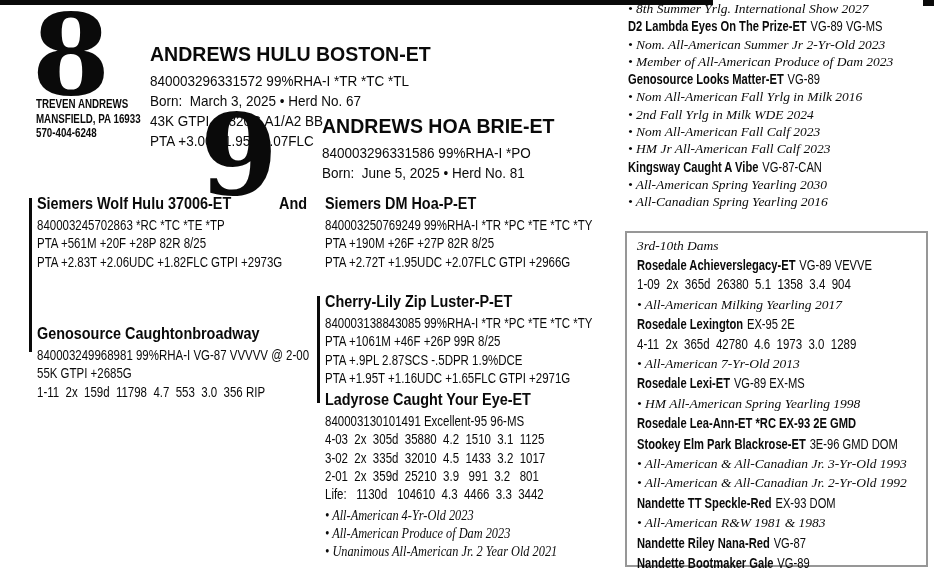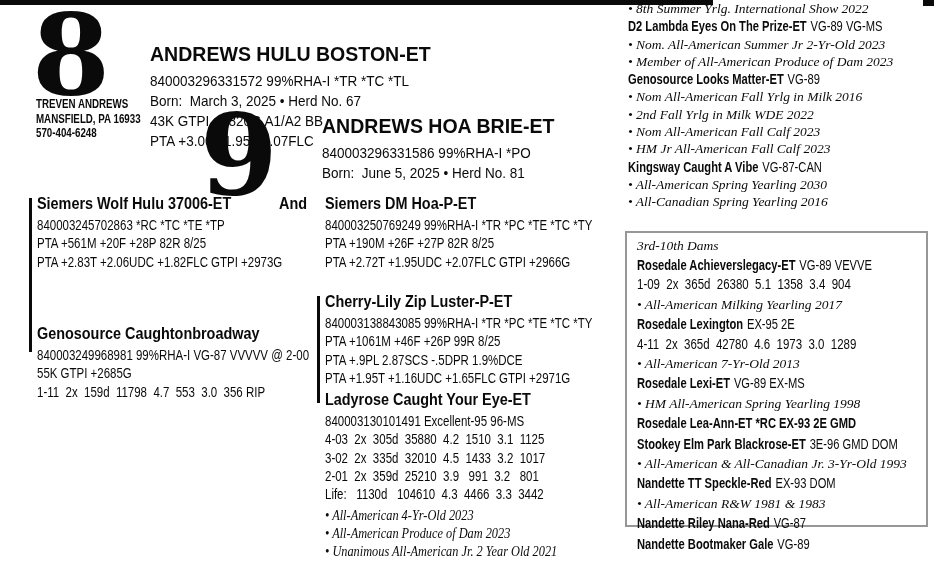--- a/index.html
+++ b/index.html
@@ -52,21 +52,21 @@
     font-family:"Liberation Serif", serif; font-style:italic; font-size:14px;
     line-height:17.6px; white-space:nowrap;
     transform:scaleX(0.88); transform-origin:0 50%;
   }
   .awards { margin-top:4px; }
 
   .right-col { position:absolute; left:628px; top:0px; width:302px; }
   .right-col .line { line-height:17.3px; }
 
   .dams-box {
-    position:absolute; left:625px; top:231px; width:303px; height:296px;
+    position:absolute; left:625px; top:231px; width:303px; height:336px;
     border:2px solid #979797; box-sizing:border-box; padding:4px 0 0 10px;
     background:#ffffff;
   }
   .dams-heading {
     font-family:"Liberation Serif", serif; font-style:italic; font-size:13.5px;
     line-height:18px;
   }
   .dams-box .line { line-height:19.4px; }
 
   .nameline2 { white-space:nowrap; transform:scaleX(0.77); transform-origin:0 50%; }
@@ -180,27 +180,27 @@
         <div class="pl">Life:   1130d   104610  4.3  4466  3.3  3442</div>
       </div>
     <div class="awards">
         <div class="bullet">• All-American 4-Yr-Old 2023</div>
         <div class="bullet">• All-American Produce of Dam 2023</div>
         <div class="bullet">• Unanimous All-American Jr. 2 Year Old 2021</div>
       </div>
   </div>
 
   <div class="right-col">
-      <div class="line rbullet">• 8th Summer Yrlg. International Show 2022</div>
+      <div class="line rbullet">• 8th Summer Yrlg. International Show 2027</div>
       <div class="line nameline2"><b>D2 Lambda Eyes On The Prize-ET</b><span>VG-89 VG-MS</span></div>
       <div class="line rbullet">• Nom. All-American Summer Jr 2-Yr-Old 2023</div>
       <div class="line rbullet">• Member of All-American Produce of Dam 2023</div>
       <div class="line nameline2"><b>Genosource Looks Matter-ET</b><span>VG-89</span></div>
       <div class="line rbullet">• Nom All-American Fall Yrlg in Milk 2016</div>
-      <div class="line rbullet">• 2nd Fall Yrlg in Milk WDE 2022</div>
+      <div class="line rbullet">• 2nd Fall Yrlg in Milk WDE 2024</div>
       <div class="line rbullet">• Nom All-American Fall Calf 2023</div>
       <div class="line rbullet">• HM Jr All-American Fall Calf 2023</div>
       <div class="line nameline2"><b>Kingsway Caught A Vibe</b><span>VG-87-CAN</span></div>
       <div class="line rbullet">• All-American Spring Yearling 2030</div>
       <div class="line rbullet">• All-Canadian Spring Yearling 2016</div>
     </div>
 
   <div class="dams-box">
     <div class="dams-heading">3rd-10th Dams</div>
     <div>
@@ -208,20 +208,21 @@
         <div class="line rdata">1-09  2x  365d  26380  5.1  1358  3.4  904</div>
         <div class="line rbullet">• All-American Milking Yearling 2017</div>
         <div class="line nameline2"><b>Rosedale Lexington</b><span>EX-95 2E</span></div>
         <div class="line rdata">4-11  2x  365d  42780  4.6  1973  3.0  1289</div>
         <div class="line rbullet">• All-American 7-Yr-Old 2013</div>
         <div class="line nameline2"><b>Rosedale Lexi-ET</b><span>VG-89 EX-MS</span></div>
         <div class="line rbullet">• HM All-American Spring Yearling 1998</div>
         <div class="line nameline2"><b>Rosedale Lea-Ann-ET *RC EX-93 2E GMD</b></div>
         <div class="line nameline2"><b>Stookey Elm Park Blackrose-ET</b><span>3E-96 GMD DOM</span></div>
         <div class="line rbullet">• All-American &amp; All-Canadian Jr. 3-Yr-Old 1993</div>
+        <div class="line rbullet">• All-American &amp; All-Canadian Jr. 2-Yr-Old 1992</div>
         <div class="line nameline2"><b>Nandette TT Speckle-Red</b><span>EX-93 DOM</span></div>
         <div class="line rbullet">• All-American R&amp;W 1981 &amp; 1983</div>
         <div class="line nameline2"><b>Nandette Riley Nana-Red</b><span>VG-87</span></div>
         <div class="line nameline2"><b>Nandette Bootmaker Gale</b><span>VG-89</span></div>
       </div>
   </div>
 
 </div>
 
 </body></html>

